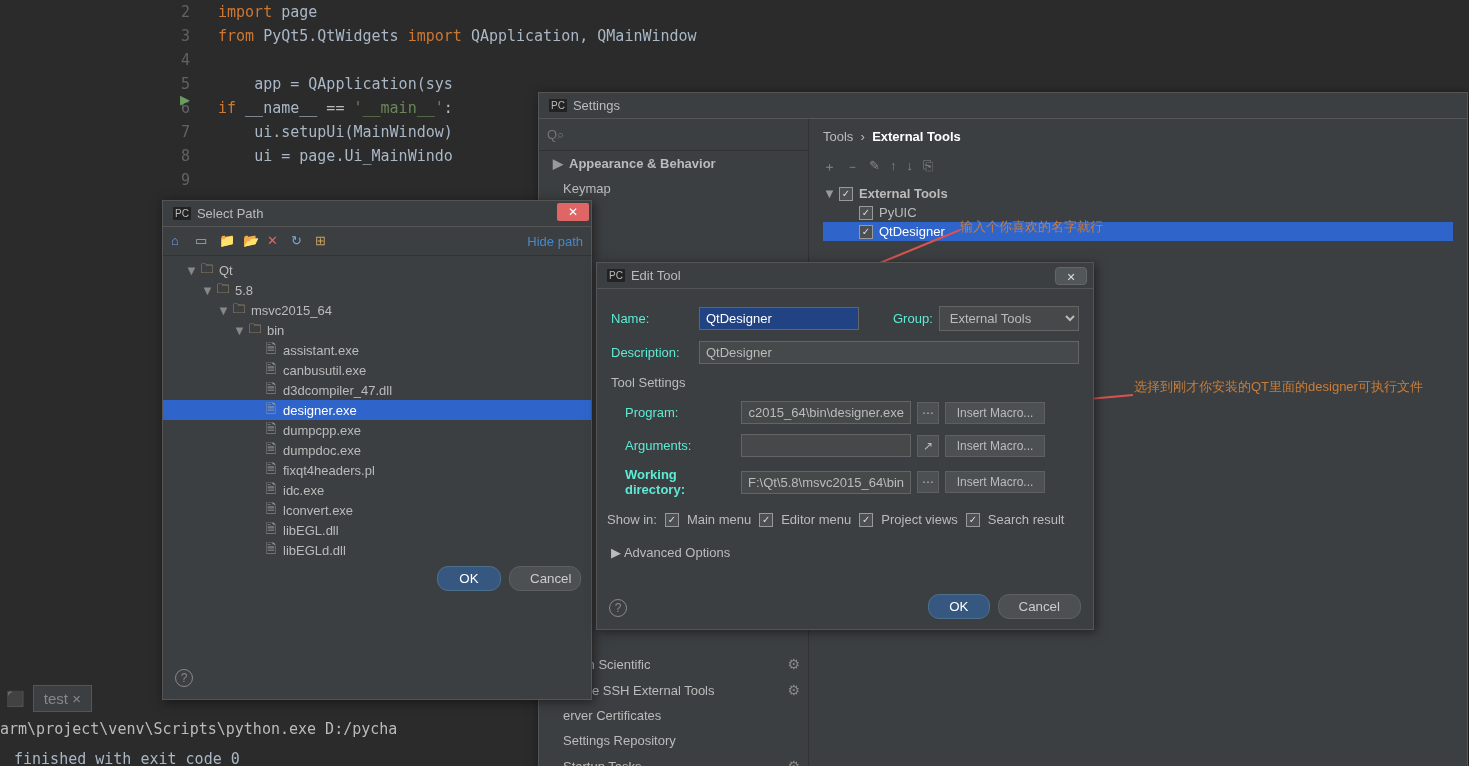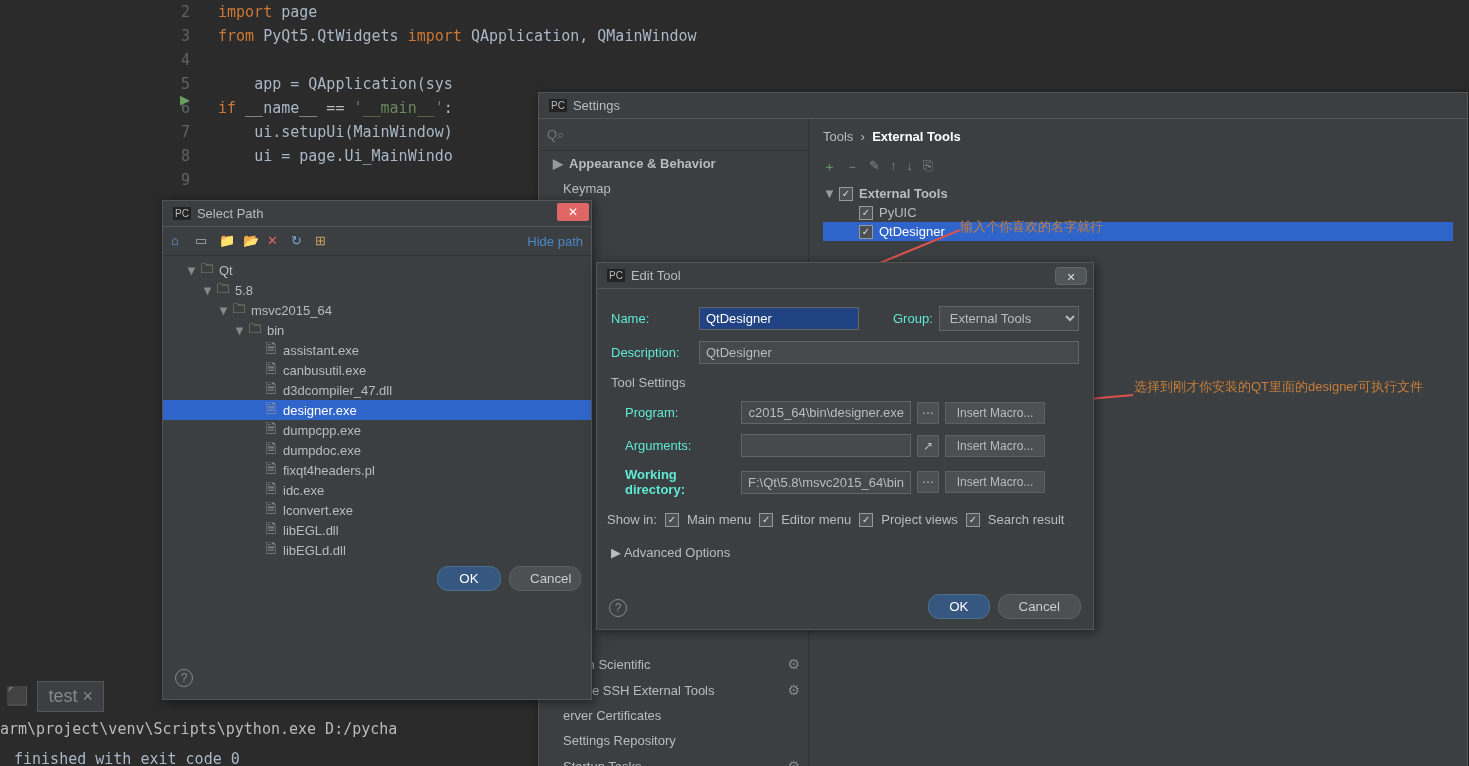--- a/index.html
+++ b/index.html
@@ -37,21 +37,21 @@
   line-height: 24px;
 }
 .code-line { white-space: pre; }
 .kw { color: #cc7832; }
 .str { color: #6a8759; }
 .nm { color: #a9b7c6; }
 .bot-tabs {
   position: absolute;
   bottom: 54px; left: 0;
   color: #888;
-  font-size: 18px;
+  font-size: 15px;
 }
 .tab-chip {
   display: inline-block;
   padding: 4px 10px;
   background: #3c3f41;
   border: 1px solid #555;
   margin-left: 4px;
 }
 .term-line {
   position: absolute;

